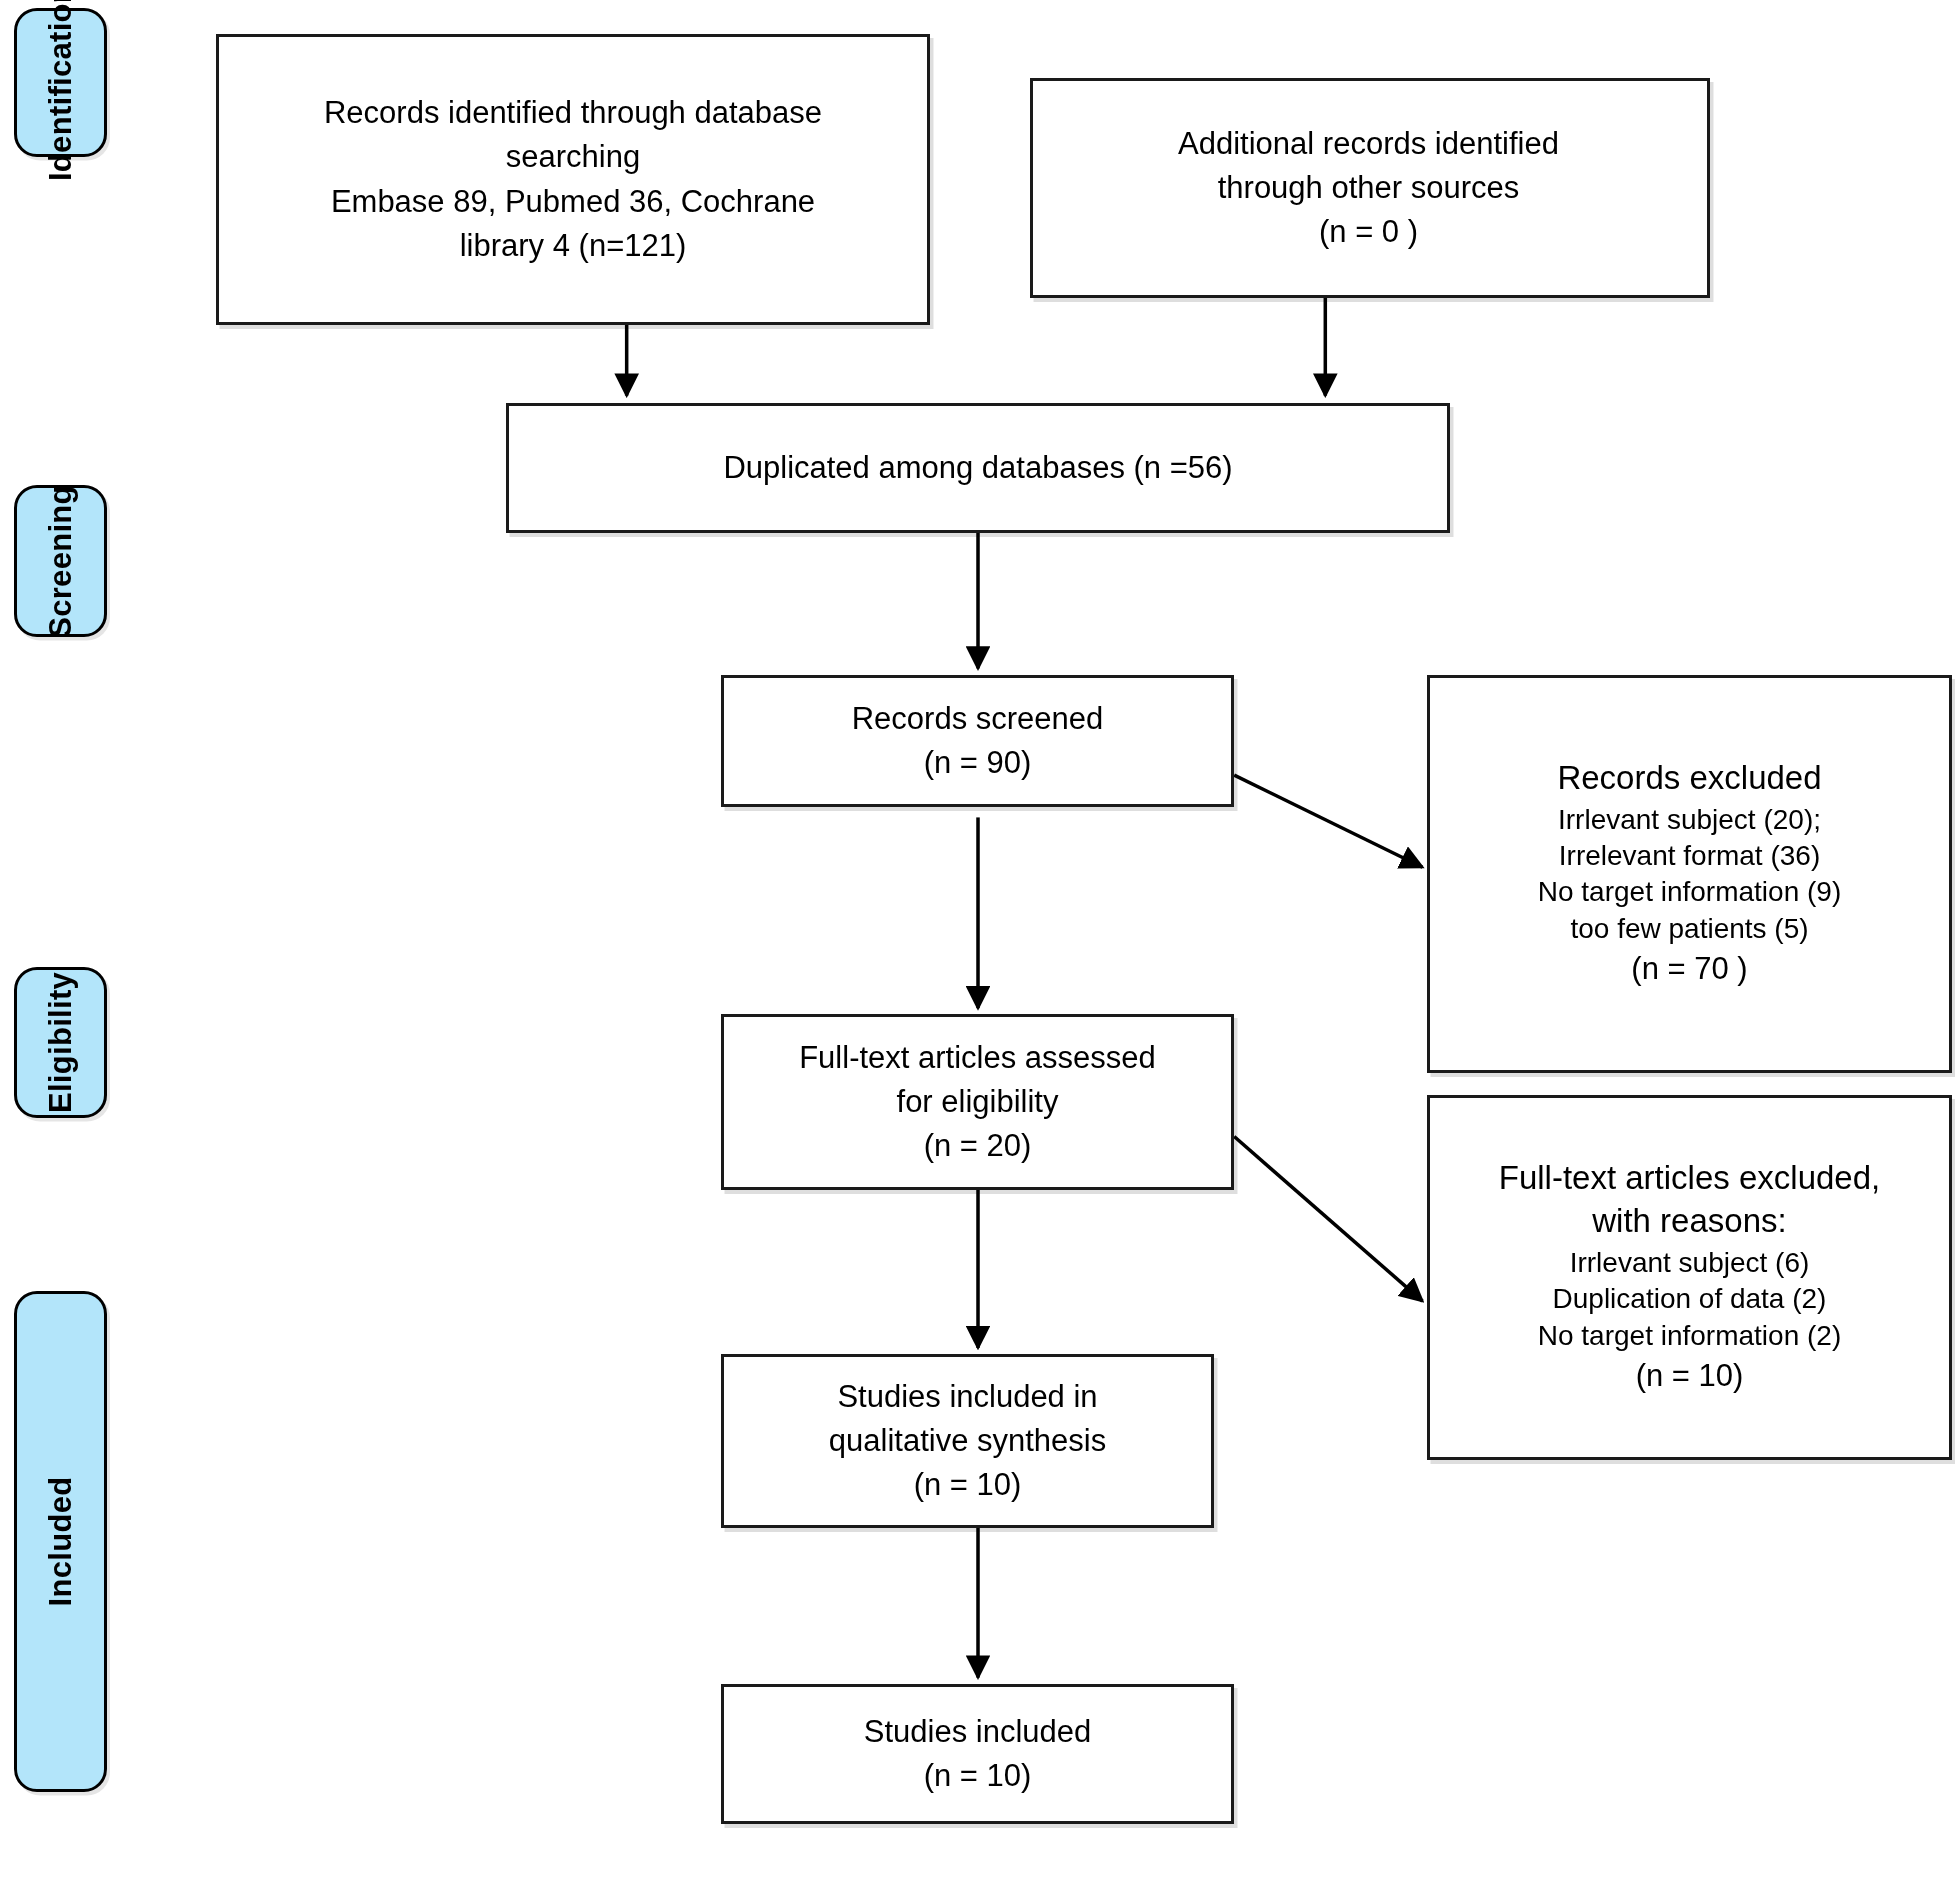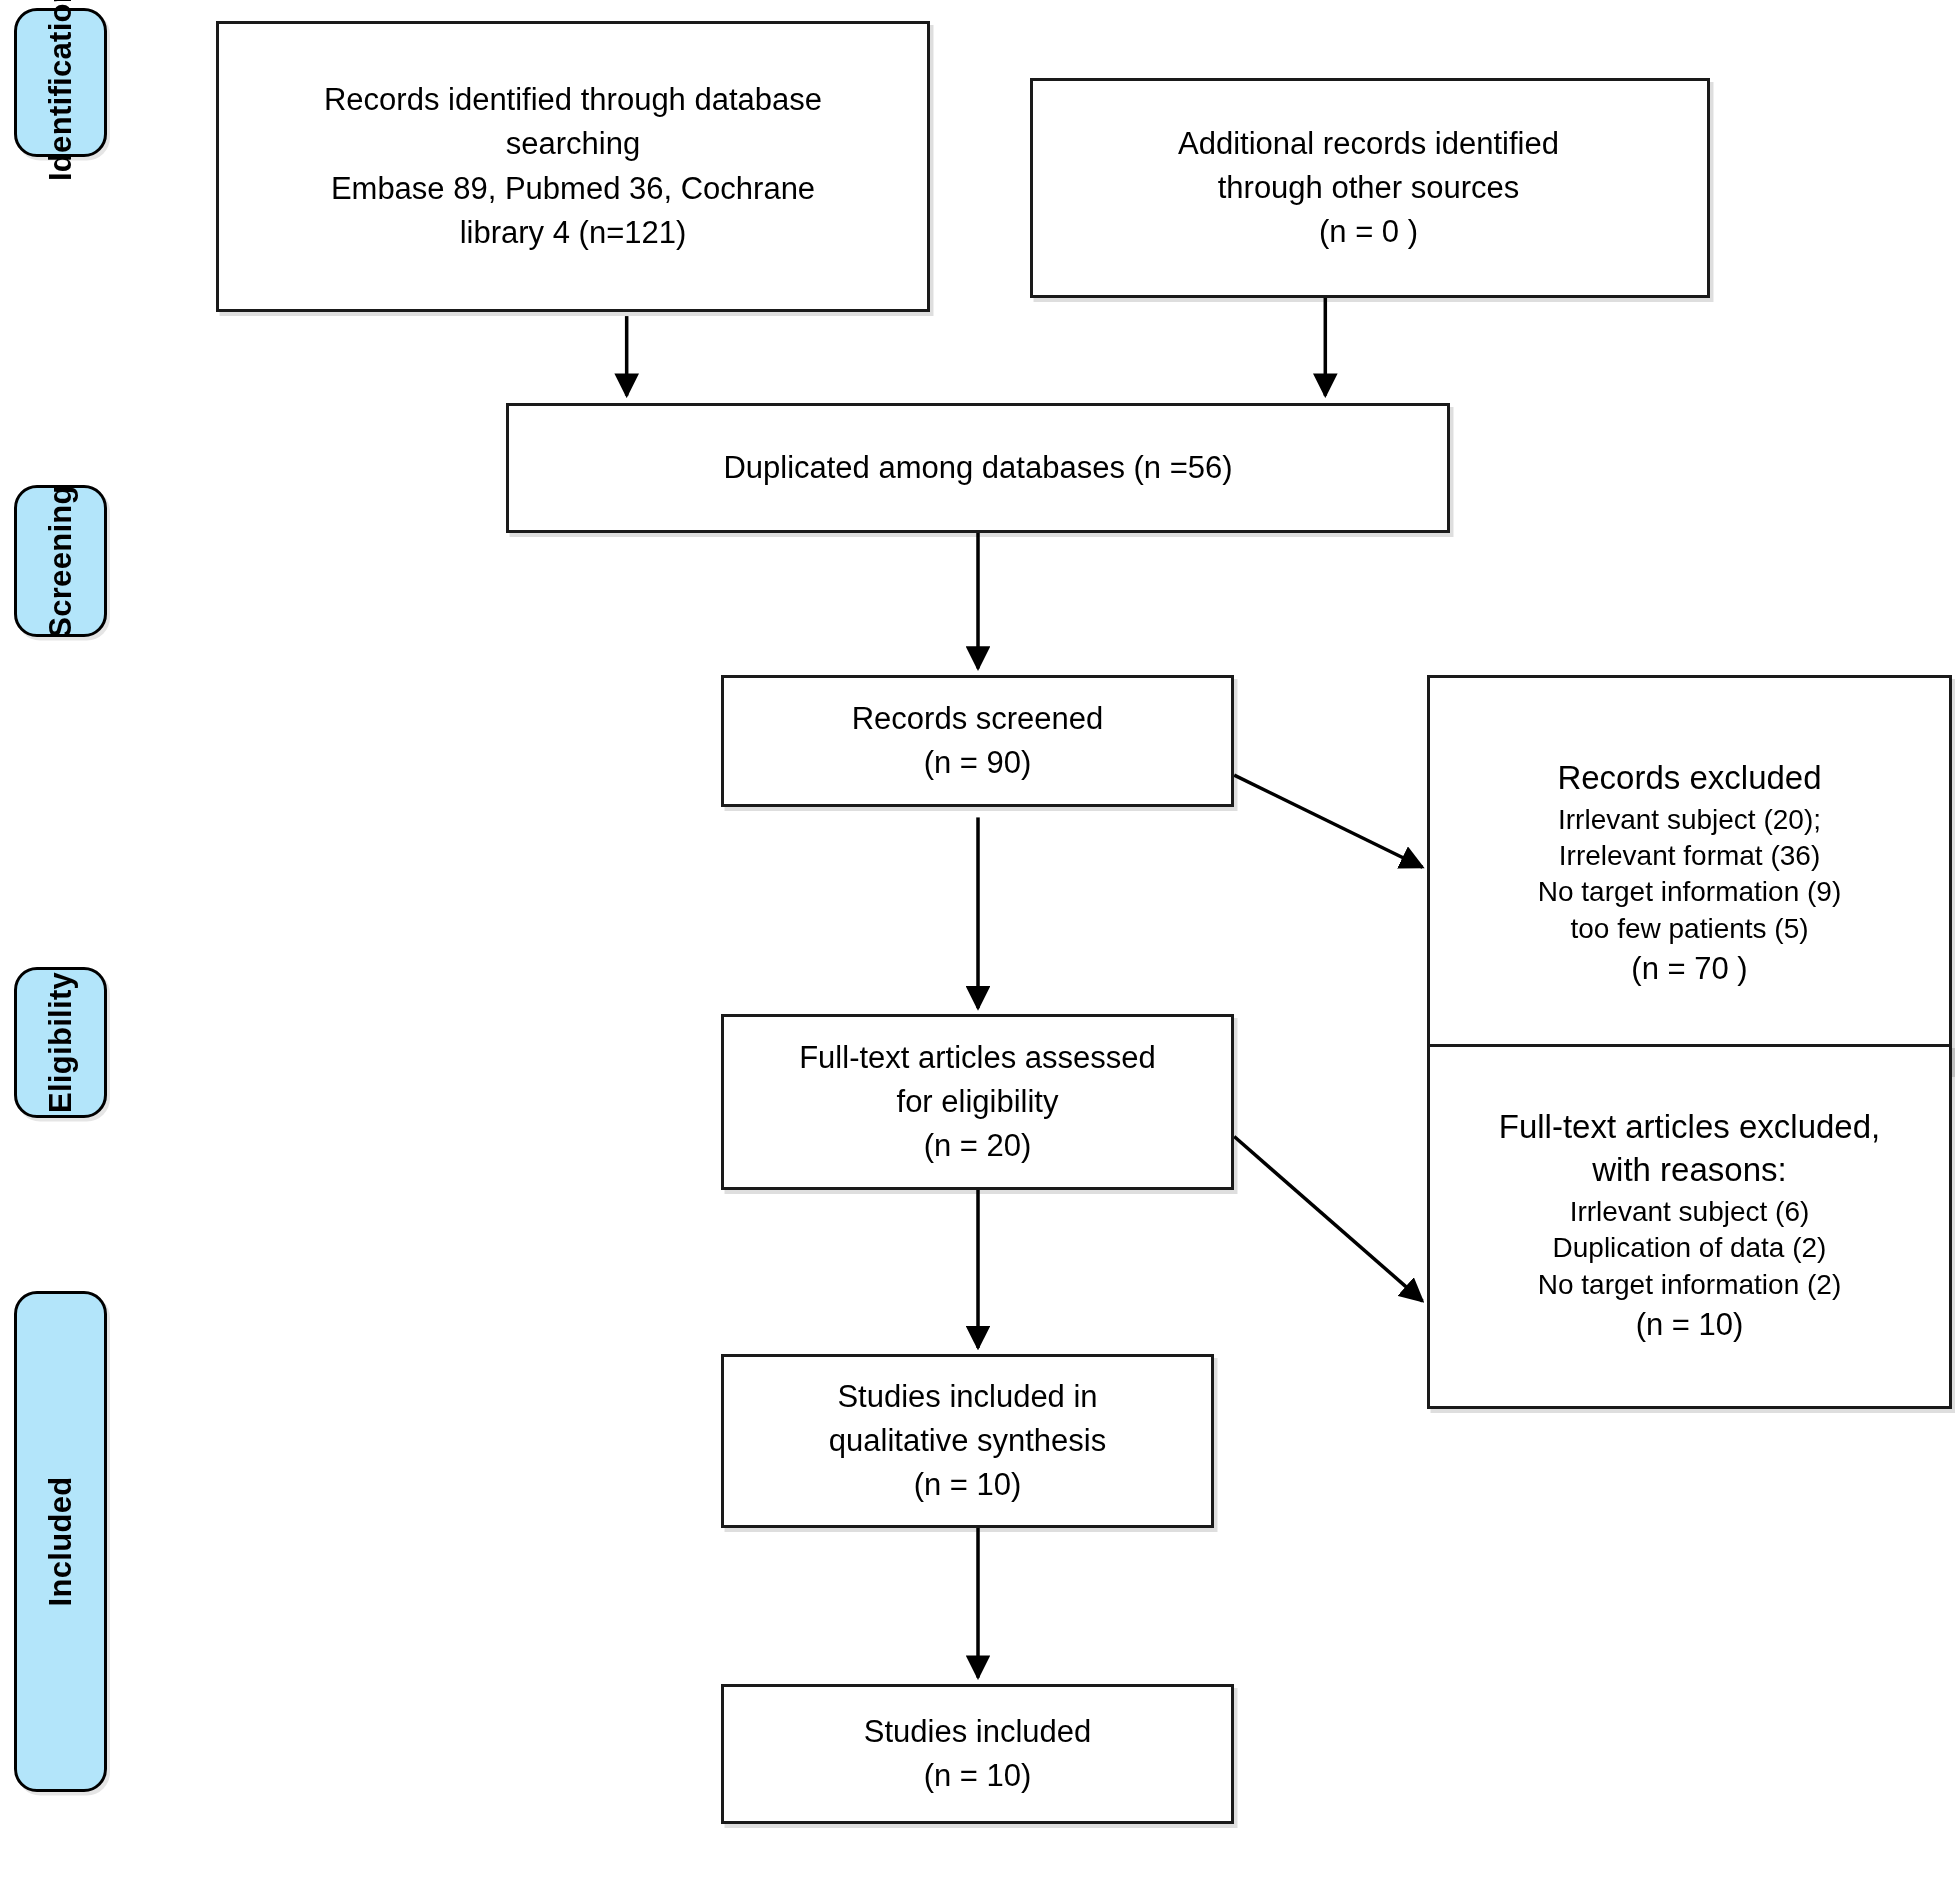--- a/index.html
+++ b/index.html
@@ -133,21 +133,21 @@
   </div>
 
   <div class="stage-tab" style="left:14px; top:967px; width:93px; height:151px;">
     <span class="tab-label">Eligibility</span>
   </div>
 
   <div class="stage-tab" style="left:14px; top:1291px; width:93px; height:501px;">
     <span class="tab-label">Included</span>
   </div>
 
-  <div class="flow-box" style="left:216px; top:21px; width:714px; height:291px;">
+  <div class="flow-box" style="left:216px; top:34px; width:714px; height:291px;">
     <span class="box-text">Records identified through database
 searching
 Embase 89, Pubmed 36, Cochrane
 library 4 (n=121)</span>
   </div>
 
   <div class="flow-box" style="left:1030px; top:78px; width:680px; height:220px;padding-left:8px;">
     <span class="box-text">Additional records identified
 through other sources
 (n = 0 )</span>
@@ -172,21 +172,21 @@
       <span class="box-text">(n = 70 )</span>
     </div>
   </div>
 
   <div class="flow-box" style="left:721px; top:1014px; width:513px; height:176px;align-items:center;">
     <span class="box-text">Full-text articles assessed
 for eligibility
 (n = 20)</span>
   </div>
 
-  <div class="flow-box" style="left:1427px; top:1044px; width:525px; height:365px;">
+  <div class="flow-box" style="left:1427px; top:1095px; width:525px; height:365px;">
     <div style="display:flex; flex-direction:column; align-items:center;">
       <span class="box-head" style="white-space:pre-line;">Full-text articles excluded,
 with reasons:</span>
       <span class="box-text small">Irrlevant subject (6)</span>
       <span class="box-text small">Duplication of data (2)</span>
       <span class="box-text small">No target information (2)</span>
       <span class="box-text">(n = 10)</span>
     </div>
   </div>
 

